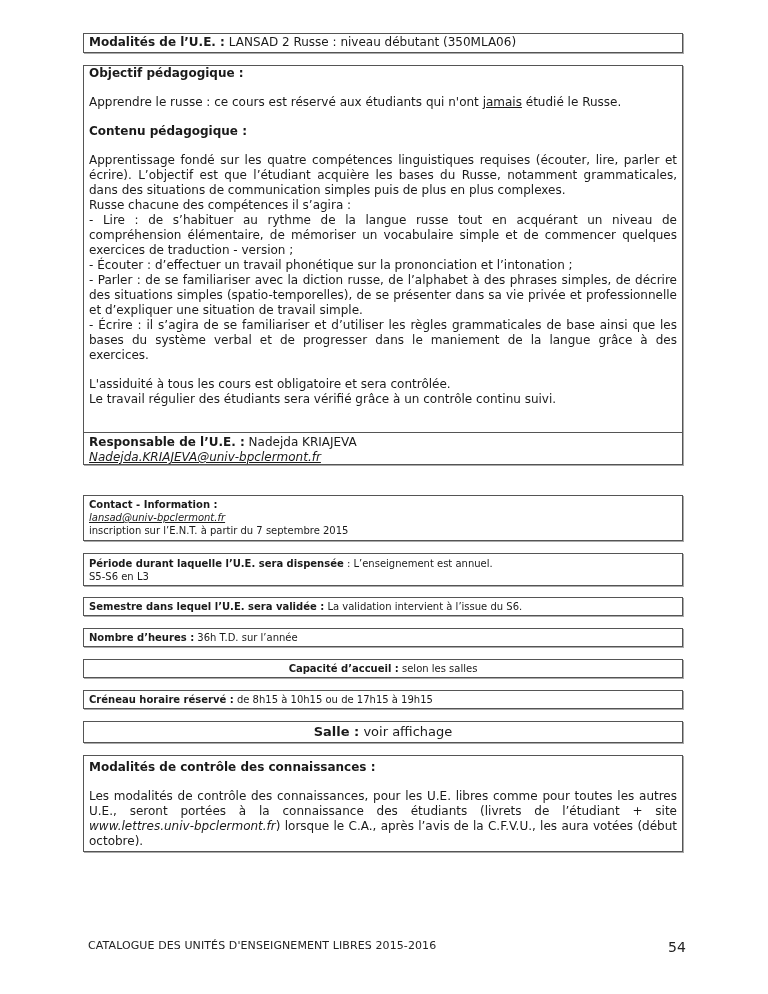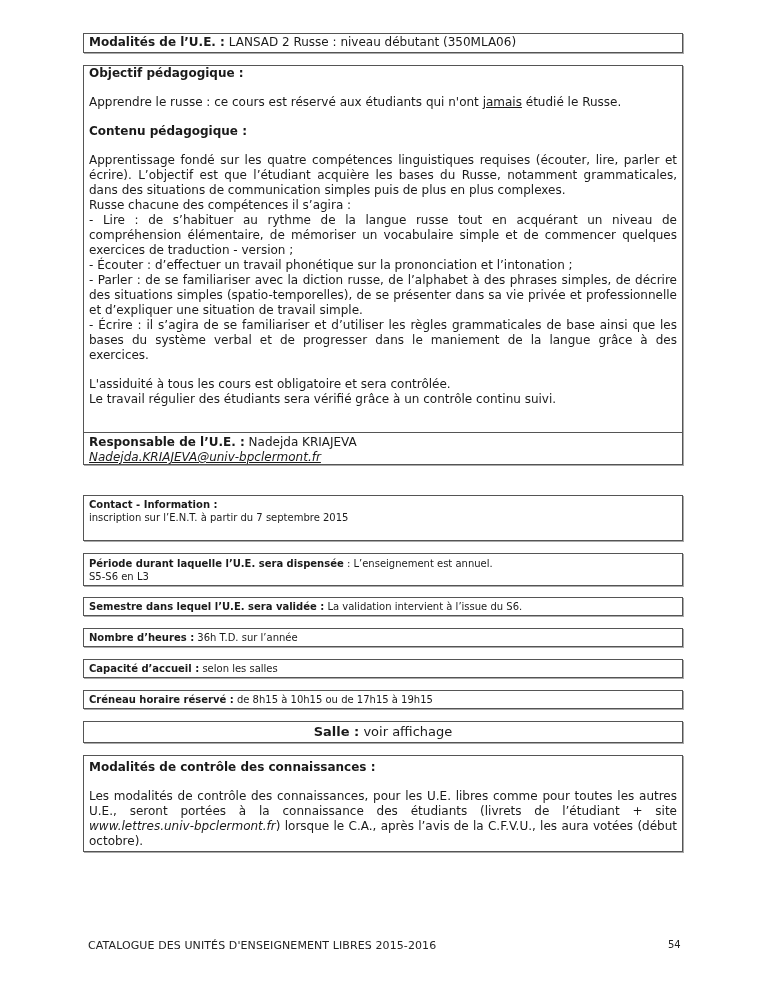--- a/index.html
+++ b/index.html
@@ -21,21 +21,21 @@
     .i { font-style: italic; }
     p { margin: 0; }
     .gap { height: 14px; }
     .just { text-align: justify; }
     .footer-left {
       position: absolute; left: 88px; top: 939px;
       font-size: 11px; font-weight: normal; letter-spacing: 0.1px; color: #222;
     }
     .footer-right {
       position: absolute; left: 668px; top: 939px;
-      font-size: 10px; color: #222;
+      font-size: 14px; color: #222;
     }
   </style>
 </head>
 <body>
 
 <div class="box large" style="top:33px; height:20px; padding-top:1px;">
   <span class="b">Modalités de l’U.E. :</span><span> LANSAD 2 Russe : niveau débutant (350MLA06)</span>
 </div>
 
 <div class="box large" style="top:65px; height:376px; padding-top:0;">
@@ -56,37 +56,38 @@
   <p>Le travail régulier des étudiants sera vérifié grâce à un contrôle continu suivi.</p>
 </div>
 
 <div class="box large" style="top:432px; height:33px;">
   <p><span class="b">Responsable de l’U.E. :</span><span> Nadejda KRIAJEVA</span></p>
   <p><a class="i u" style="color:#1a1a1a;" href="#">Nadejda.KRIAJEVA@univ-bpclermont.fr</a></p>
 </div>
 
 <div class="box small" style="top:495px; height:46px;">
   <p class="b">Contact - Information :</p>
+  <p><a class="i u" style="color:#1a1a1a;" href="#">lansad@univ-bpclermont.fr</a></p>
   <p>inscription sur l’E.N.T. à partir du 7 septembre 2015</p>
 </div>
 
 <div class="box small" style="top:553px; height:33px; padding-top:3px;">
   <p><span class="b">Période durant laquelle l’U.E. sera dispensée</span><span> : L’enseignement est annuel.</span></p>
   <p>S5-S6 en L3</p>
 </div>
 
 <div class="box small" style="top:597px; height:19px;">
   <span class="b">Semestre dans lequel l’U.E. sera validée :</span><span> La validation intervient à l’issue du S6.</span>
 </div>
 
 <div class="box small" style="top:628px; height:19px;">
   <span class="b">Nombre d’heures :</span><span> 36h T.D. sur l’année</span>
 </div>
 
-<div class="box small" style="top:659px; height:19px;">
+<div class="box small" style="top:659px; height:19px;text-align:center;">
   <span class="b">Capacité d’accueil :</span><span> selon les salles</span>
 </div>
 
 <div class="box small" style="top:690px; height:19px;">
   <span class="b">Créneau horaire réservé :</span><span> de 8h15 à 10h15 ou de 17h15 à 19h15</span>
 </div>
 
 <div class="box salle" style="top:721px; height:22px;text-align:center;">
   <span class="b">Salle :</span><span> voir affichage</span>
 </div>

